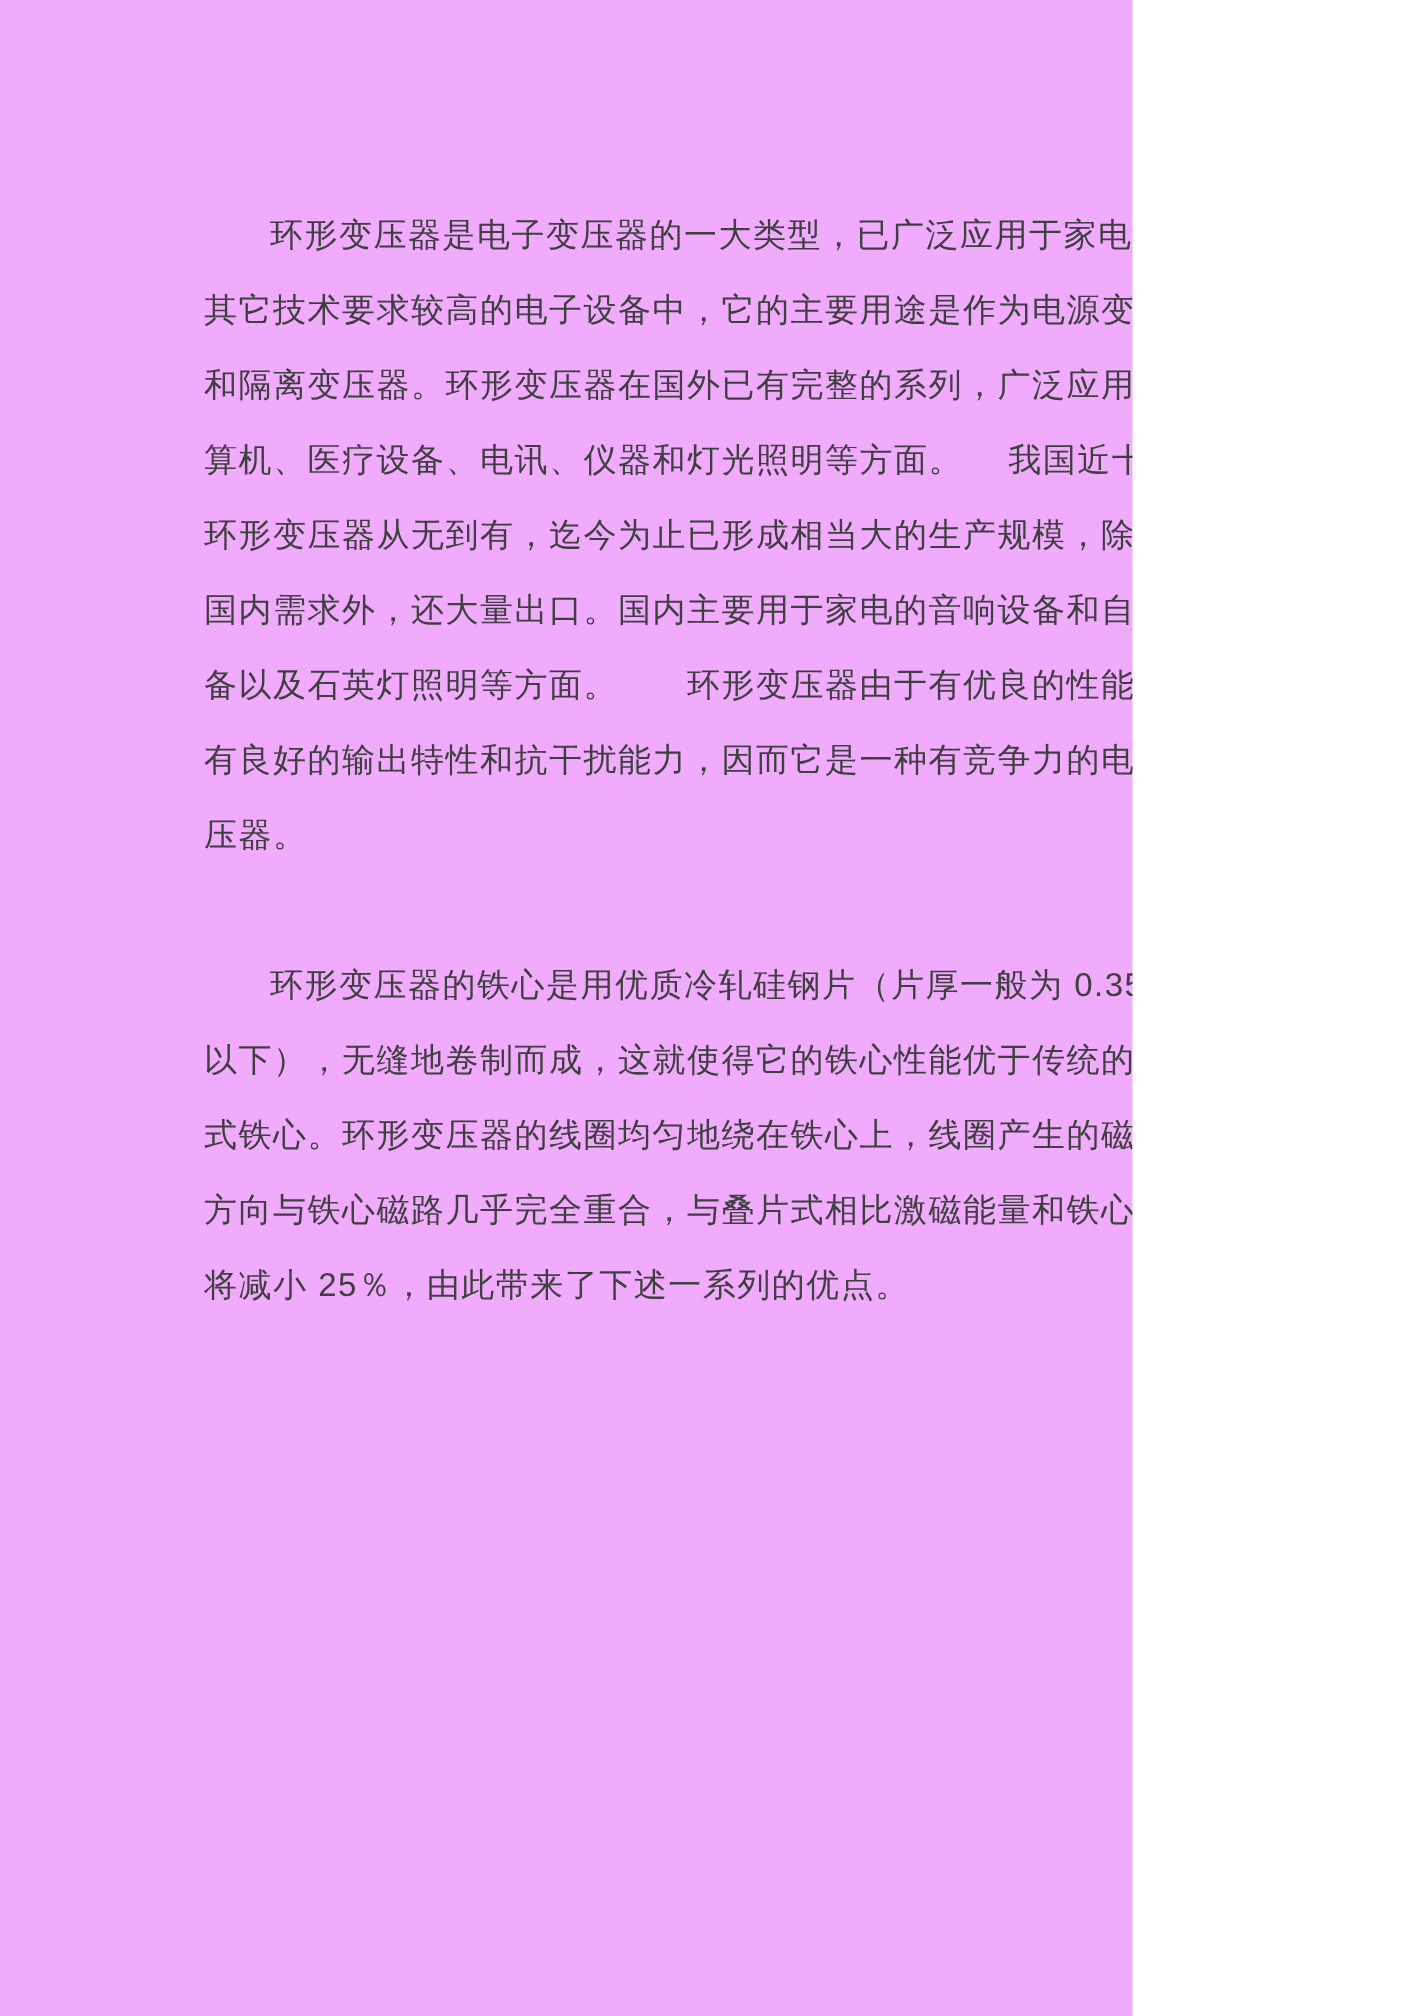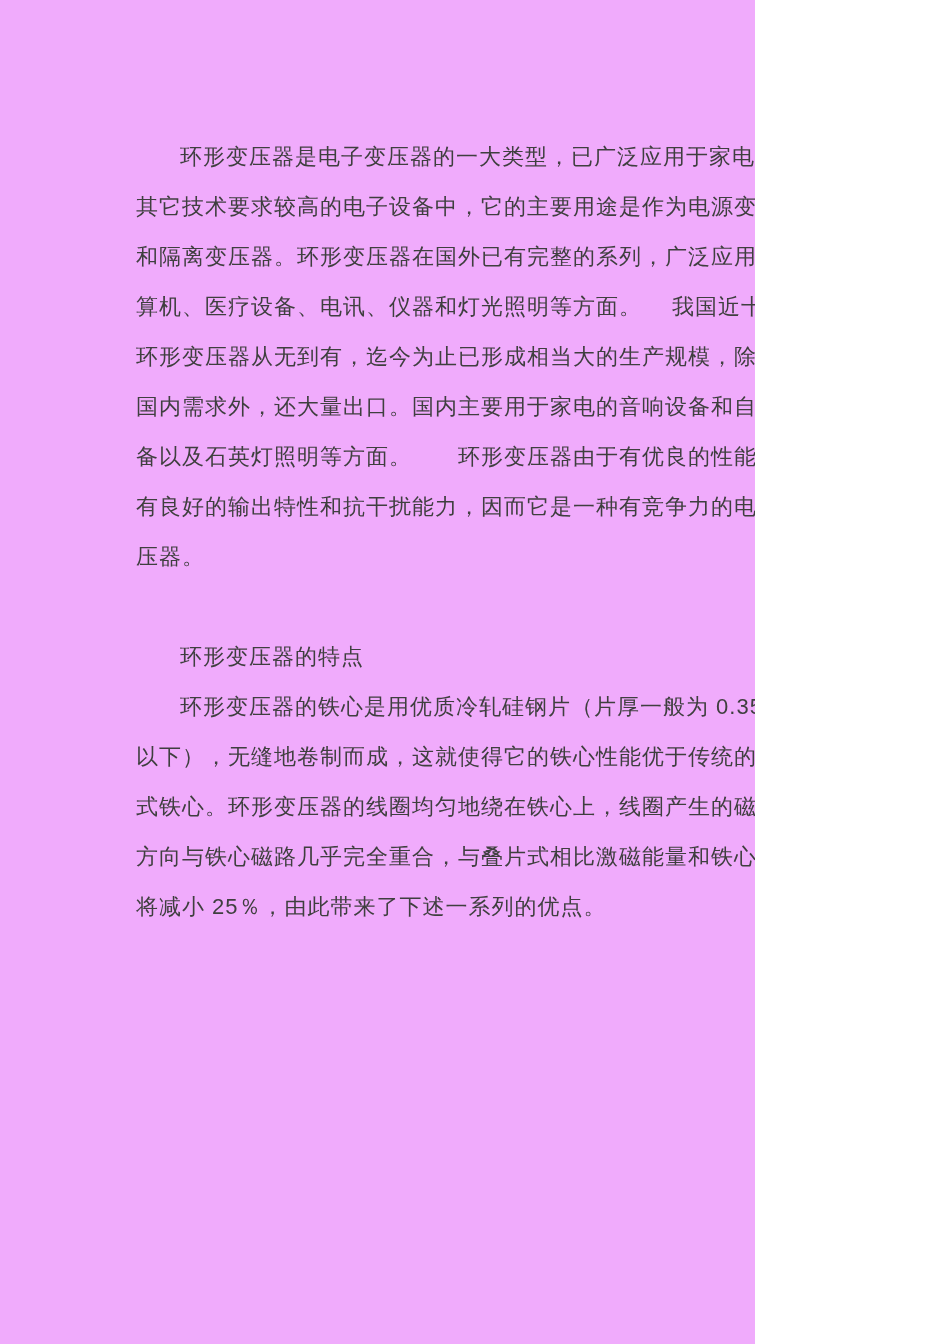--- a/index.html
+++ b/index.html
@@ -37,21 +37,20 @@
   <p class="para gap-after">环形变压器是电子变压器的一大类型，已广泛应用于家电设备和
 其它技术要求较高的电子设备中，它的主要用途是作为电源变压器
 和隔离变压器。环形变压器在国外已有完整的系列，广泛应用于计
 算机、医疗设备、电讯、仪器和灯光照明等方面。　 我国近十年来
 环形变压器从无到有，迄今为止已形成相当大的生产规模，除满足
 国内需求外，还大量出口。国内主要用于家电的音响设备和自控设
 备以及石英灯照明等方面。　　环形变压器由于有优良的性能价格比，
 有良好的输出特性和抗干扰能力，因而它是一种有竞争力的电子变
 压器。</p>
 
-  <p class="para">环形变压器的特点</p>
 
   <p class="para gap-after">环形变压器的铁心是用优质冷轧硅钢片（片厚一般为 0.35mm
 以下），无缝地卷制而成，这就使得它的铁心性能优于传统的叠片
 式铁心。环形变压器的线圈均匀地绕在铁心上，线圈产生的磁力线
 方向与铁心磁路几乎完全重合，与叠片式相比激磁能量和铁心损耗
 将减小 25％，由此带来了下述一系列的优点。</p>
 
 </div>
 
 </body></html>

